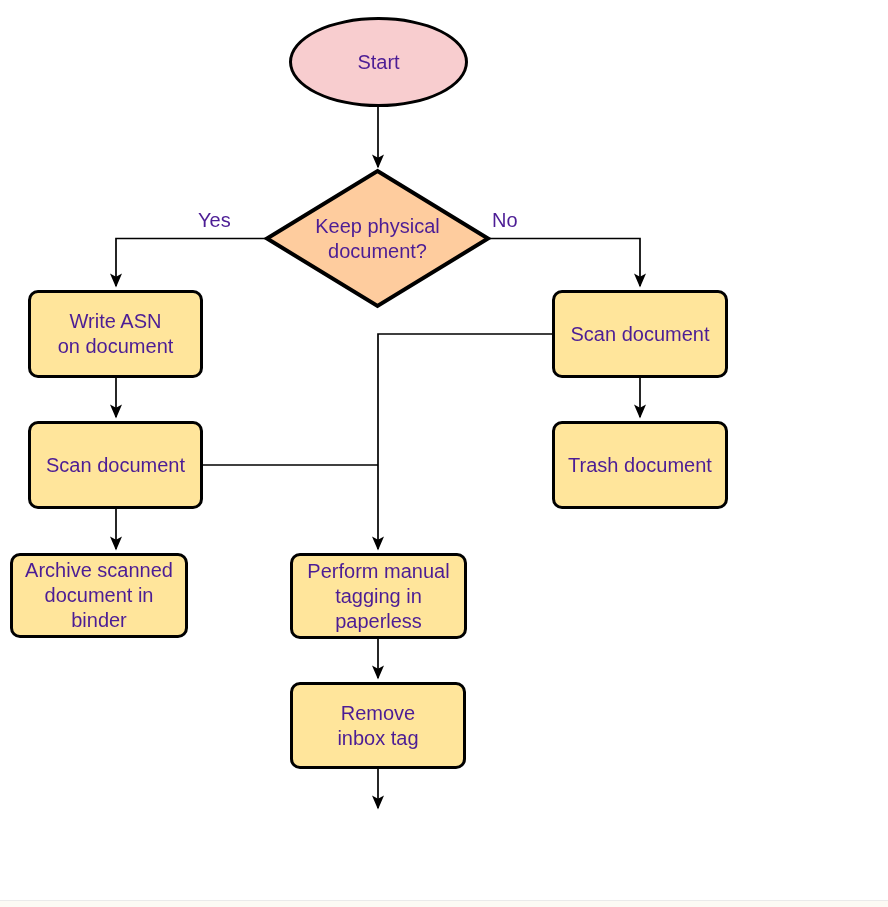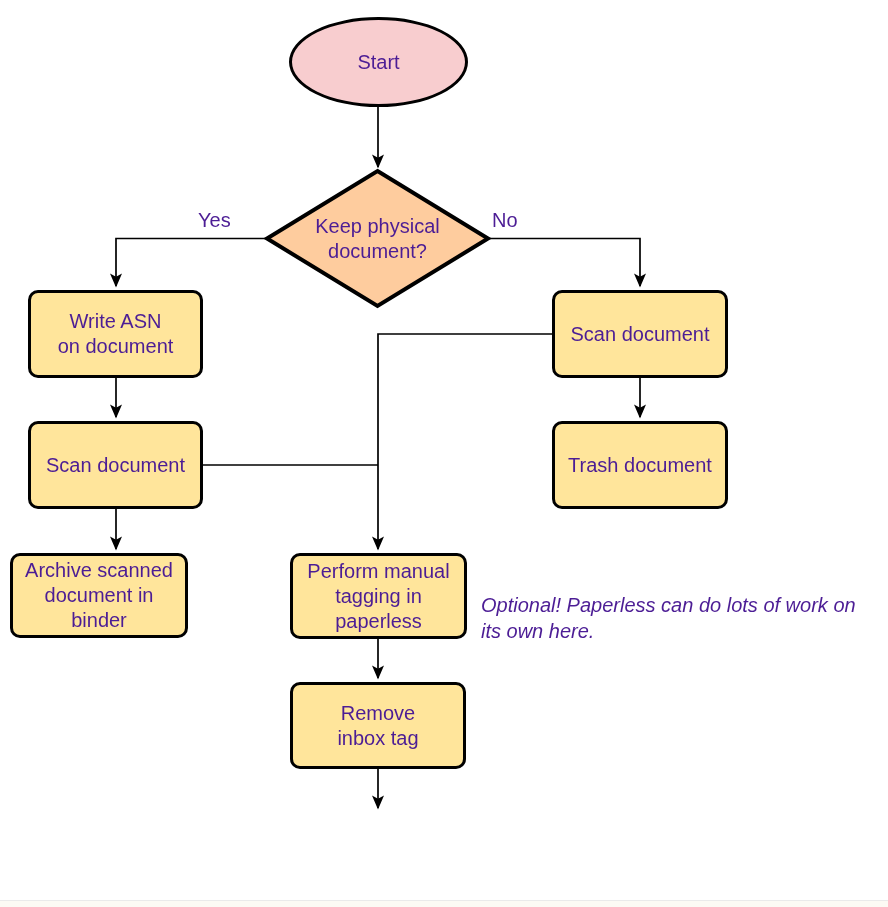--- a/index.html
+++ b/index.html
@@ -139,22 +139,20 @@
 document in
 binder</span>
   </div>
 
   <div class="node process" style="left: 290px; top: 553px; width: 177px; height: 86px; background-color: rgb(255, 229, 155);">
     <span class="label">Perform manual
 tagging in
 paperless</span>
   </div>
 
-  <div class="annotation">Optional! Paperless can do lots of work on
-its own here.</div>
 
   <div class="node process" style="left: 290px; top: 682px; width: 176px; height: 87px; background-color: rgb(255, 229, 155);">
     <span class="label">Remove
 inbox tag</span>
   </div>
 
 
   <div class="page-bottom-line"></div>
   <div class="page-bottom-fill"></div>
 

